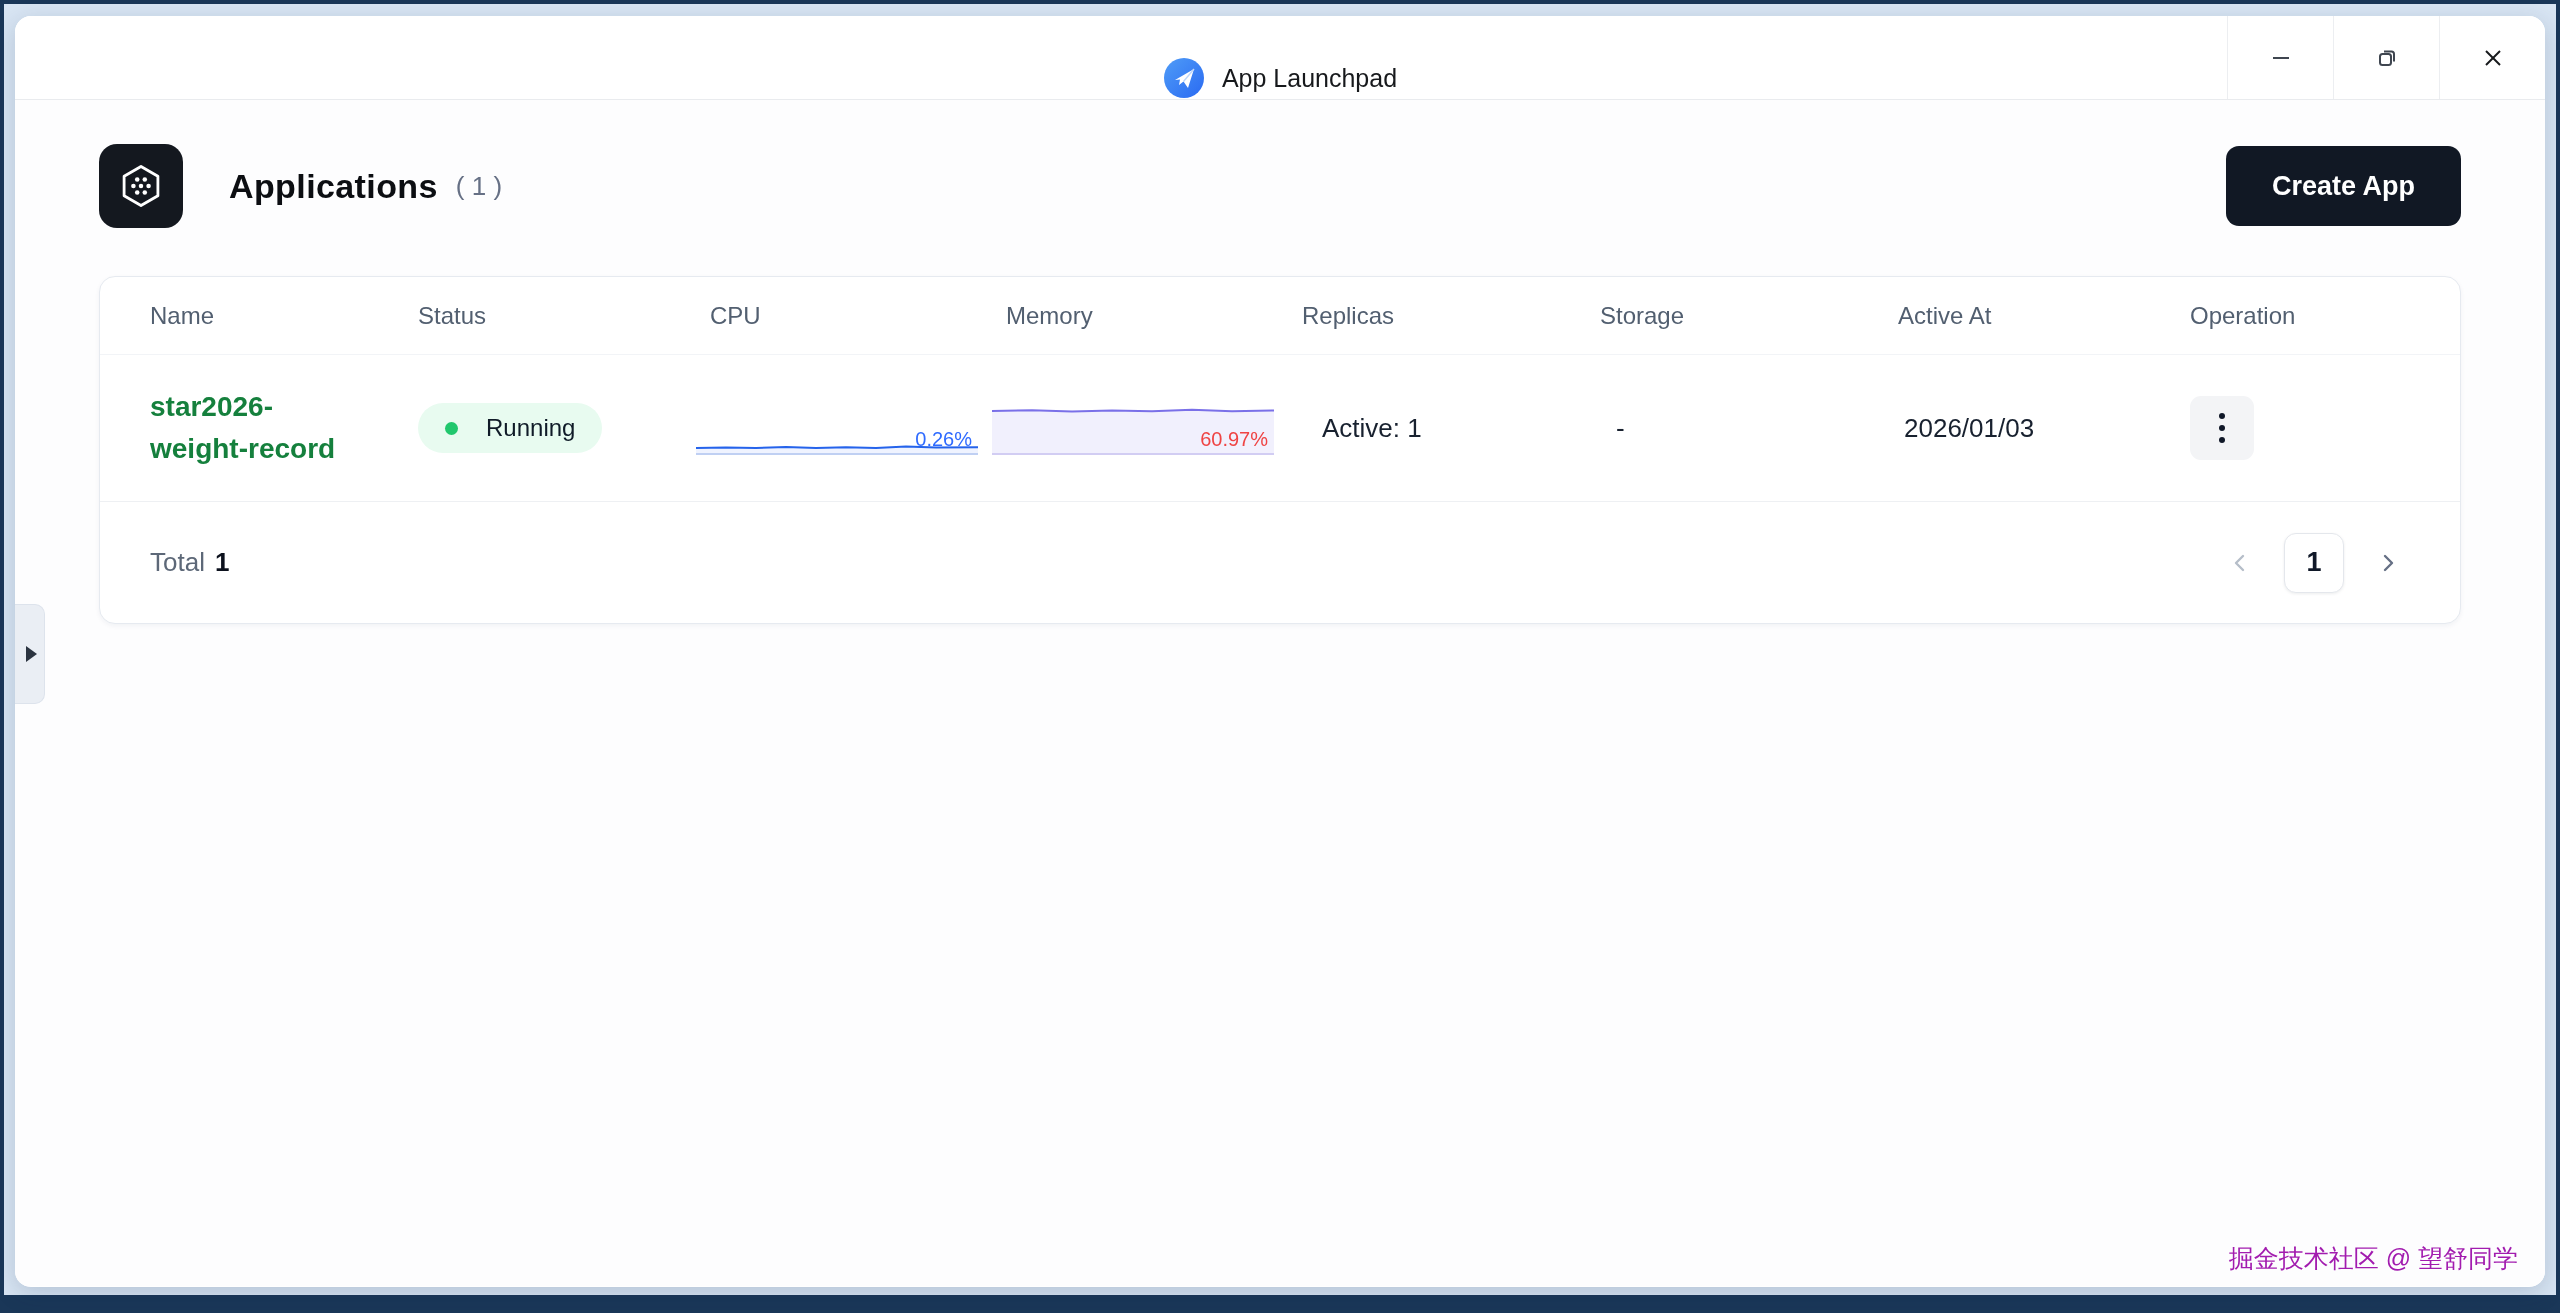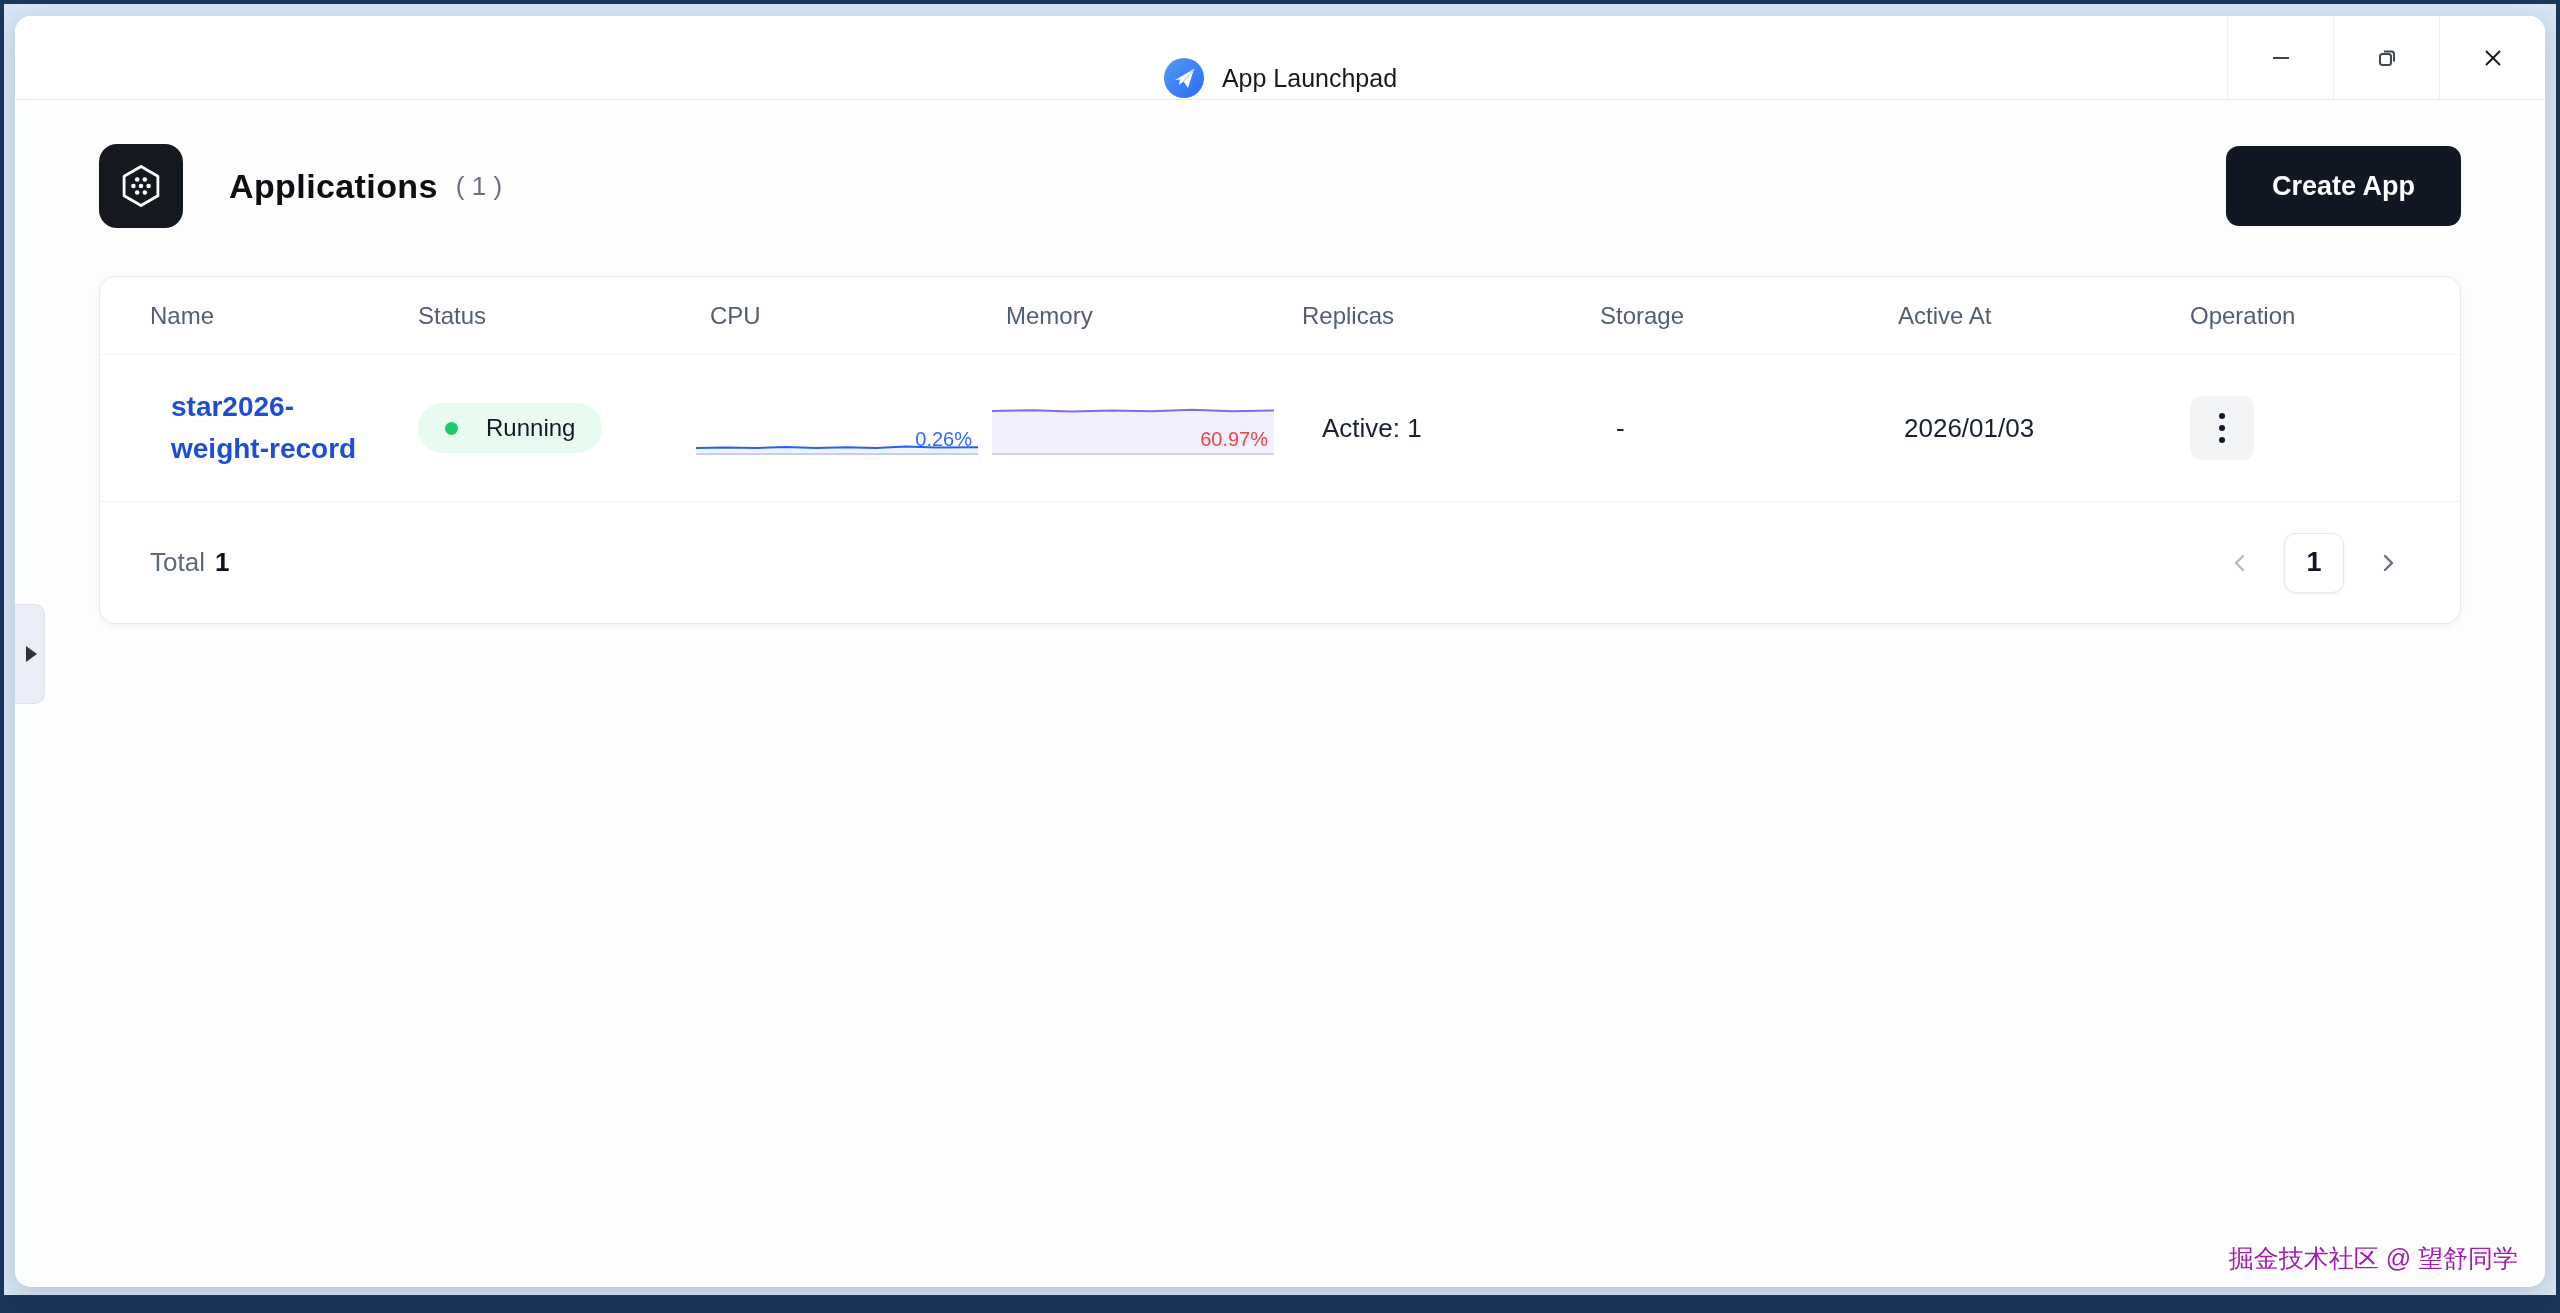--- a/index.html
+++ b/index.html
@@ -134,25 +134,24 @@
   .th {
     font-size: 24px;
     font-weight: 500;
     color: #525f70;
   }
   .trow.body { height: 146px; cursor: pointer; }
   .cell { font-size: 26px; color: #18212f; }
   .cell.name {
     font-size: 28px;
     font-weight: 700;
-    color: #1d4ed8;
+    color: #15803d;
     line-height: 1.5;
     padding-right: 48px;
     word-break: break-word;
-    margin-left: 21px;
   }
   .cell.replicas { padding-left: 20px; }
   .cell.storage { padding-left: 16px; }
   .cell.created { padding-left: 6px; }
 
   .badge {
     display: inline-flex;
     align-items: center;
     gap: 28px;
     height: 50px;

